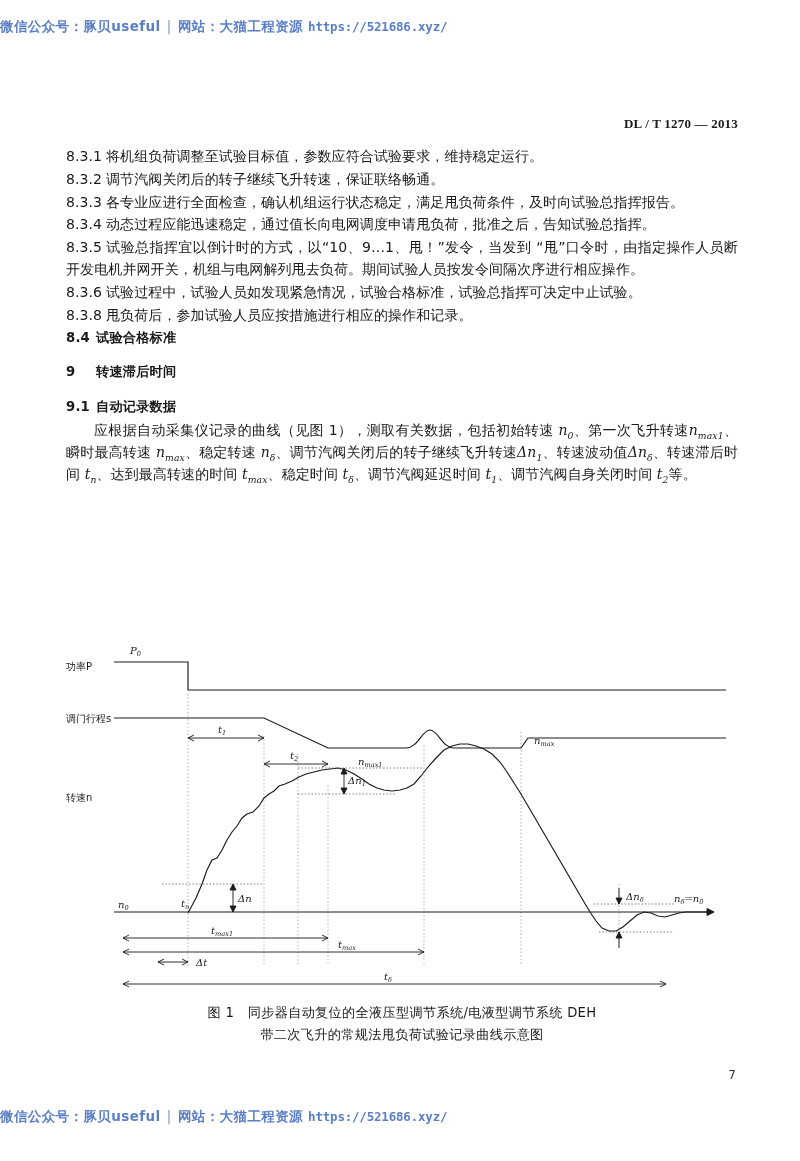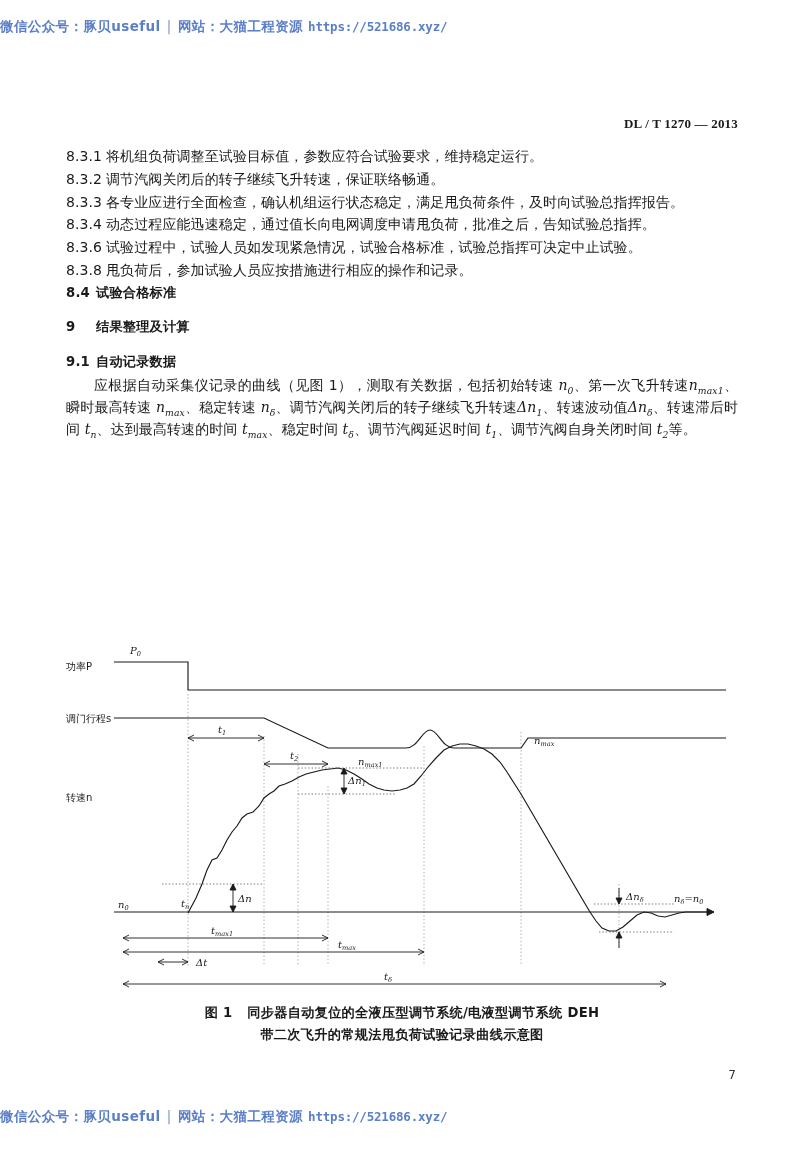--- a/index.html
+++ b/index.html
@@ -92,21 +92,21 @@
     position: absolute;
     left: 66px;
     top: 636px;
     width: 672px;
   }
   #figure-svg { display: block; }
   .fig-caption {
     margin-top: 6px;
     text-align: center;
     font-size: 13.2px;
-    font-weight: bold;
+    font-weight: normal;
     line-height: 1.7;
     letter-spacing: .3px;
   }
 
   
   #page-number {
     position: absolute;
     right: 64px;
     top: 1068px;
     font-size: 12px;
@@ -141,32 +141,35 @@
   <div class="para">
     <span class="num">8.3.2</span><span>调节汽阀关闭后的转子继续飞升转速，保证联络畅通。</span>
   </div>
   <div class="para">
     <span class="num">8.3.3</span><span>各专业应进行全面检查，确认机组运行状态稳定，满足甩负荷条件，及时向试验总指挥报告。</span>
   </div>
   <div class="para">
     <span class="num">8.3.4</span><span>动态过程应能迅速稳定，通过值长向电网调度申请甩负荷，批准之后，告知试验总指挥。</span>
   </div>
   <div class="para">
+    <span class="num">8.3.5</span><span>试验总指挥宜以倒计时的方式，以“10、9…1、甩！”发令，当发到 “甩”口令时，由指定操作人员断开发电机并网开关，机组与电网解列甩去负荷。期间试验人员按发令间隔次序进行相应操作。</span>
+  </div>
+  <div class="para">
     <span class="num">8.3.6</span><span>试验过程中，试验人员如发现紧急情况，试验合格标准，试验总指挥可决定中止试验。</span>
   </div>
   <div class="para">
     <span class="num">8.3.8</span><span>甩负荷后，参加试验人员应按措施进行相应的操作和记录。</span>
   </div>
 
   <div class="h-sec">
     <span class="num">8.4</span><span>试验合格标准</span>
   </div>
 
   <div class="h-sec spaced">
-    <span class="num">9</span><span>结果整理及计算</span>
+    <span class="num">9</span><span>转速滞后时间</span>
   </div>
 
   <div class="h-sec spaced">
     <span class="num">9.1</span><span>自动记录数据</span>
   </div>
 
   <div class="para indent"><span>应根据自动采集仪记录的曲线（见图 1），测取有关数据，包括初始转速 </span><i><span>n</span><sub>0</sub></i><span>、第一次飞升转速</span><i><span>n</span><sub>max1</sub></i><span>、瞬时最高转速 </span><i><span>n</span><sub>max</sub></i><span>、稳定转速 </span><i><span>n</span><sub>δ</sub></i><span>、调节汽阀关闭后的转子继续飞升转速</span><i><span>Δn</span><sub>1</sub></i><span>、转速波动值</span><i><span>Δn</span><sub>δ</sub></i><span>、转速滞后时间 </span><i><span>t</span><sub>n</sub></i><span>、达到最高转速的时间 </span><i><span>t</span><sub>max</sub></i><span>、稳定时间 </span><i><span>t</span><sub>δ</sub></i><span>、调节汽阀延迟时间 </span><i><span>t</span><sub>1</sub></i><span>、调节汽阀自身关闭时间 </span><i><span>t</span><sub>2</sub></i><span>等。</span></div>
 
 </div>
 

